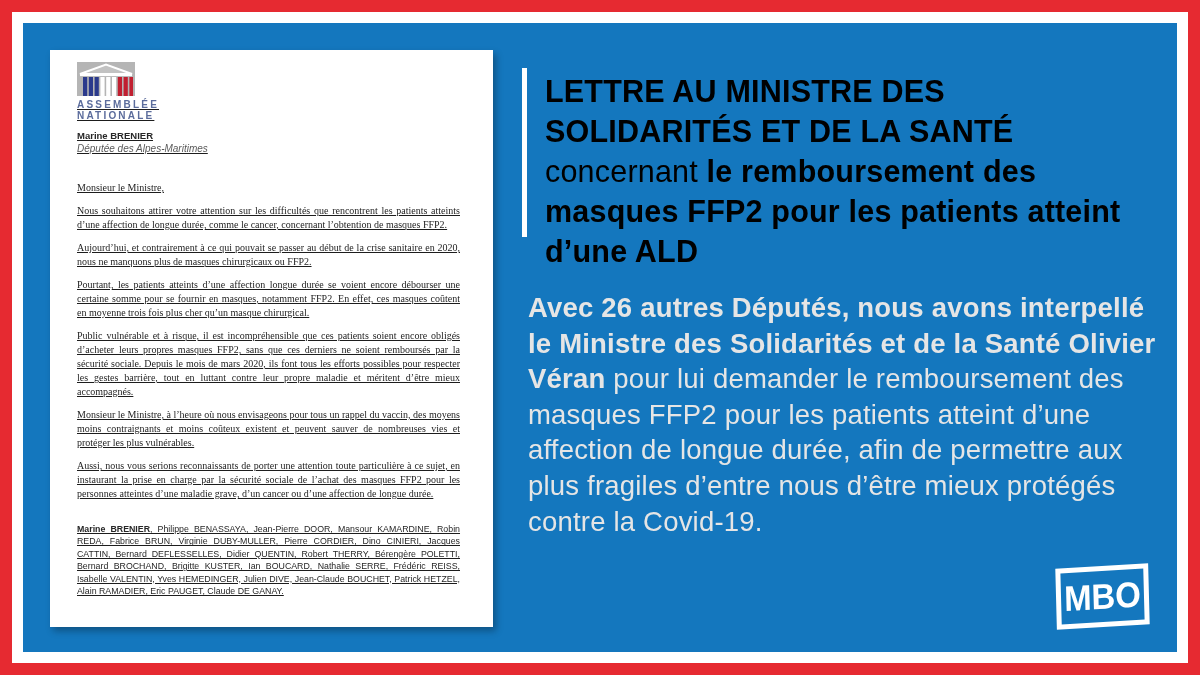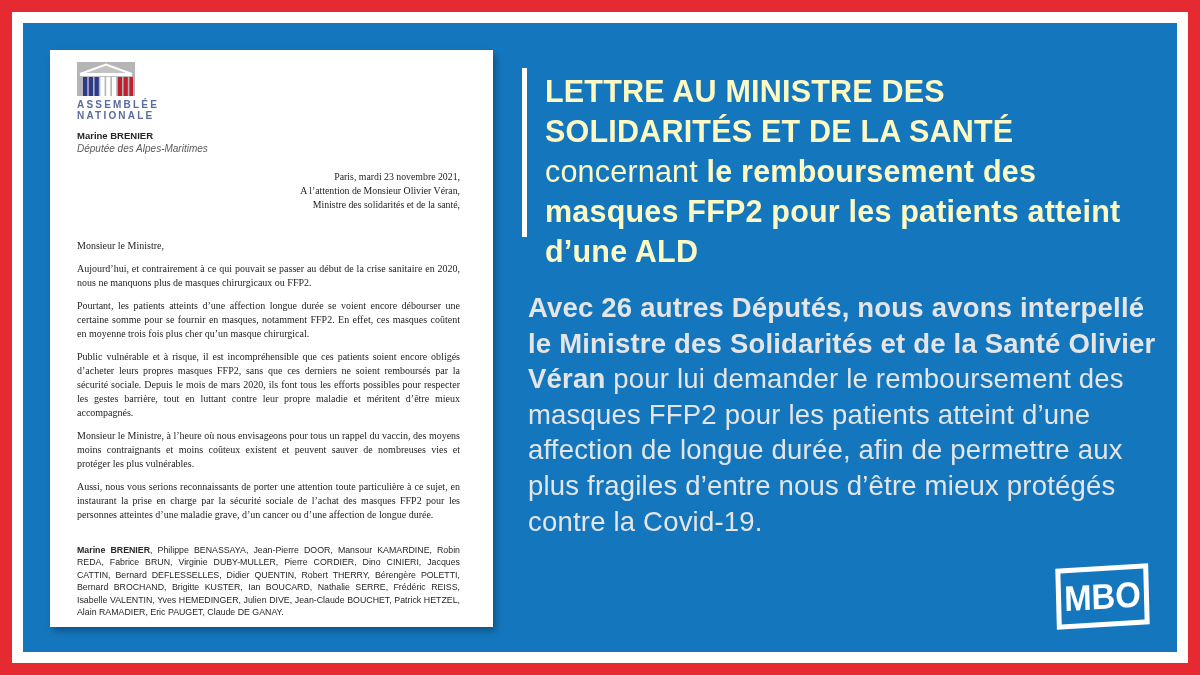--- a/index.html
+++ b/index.html
@@ -17,20 +17,21 @@
 
   
   .letter {
     position: absolute;
     left: 50px; top: 50px;
     width: 443px; height: 577px;
     background: #ffffff;
     box-shadow: 3px 4px 7px rgba(0,0,0,0.30);
     padding: 12px 33px 0 27px;
     color: #1d1d1d;
+    text-decoration: underline;
   }
   .an-logo { width: 60px; }
   .an-emblem { display: block; }
   .an-title {
     margin-top: 3px;
     color: #5b6c9c;
     font-size: 10px;
     font-weight: 600;
     letter-spacing: 2.2px;
     line-height: 11px;
@@ -73,21 +74,21 @@
   .headline-bar {
     position: absolute;
     left: 522px; top: 68px;
     width: 5px; height: 169px;
     background: #ffffff;
   }
   .headline {
     position: absolute;
     left: 545px; top: 71px;
     width: 614px;
-    color: #fef9c3;
+    color: #000000;
     font-size: 30.5px;
     line-height: 40px;
     letter-spacing: 0.2px;
   }
   .headline .b { font-weight: 700; }
   .headline .r { font-weight: 400; }
 
   .message {
     position: absolute;
     left: 528px; top: 290px;
@@ -146,28 +147,24 @@
         <div>ASSEMBLÉE</div>
         <div>NATIONALE</div>
       </div>
     </div>
 
     <div class="sender">
       <div class="sender-name">Marine BRENIER</div>
       <div class="sender-role">Députée des Alpes-Maritimes</div>
     </div>
 
-    <div class="date-block">
-      <div>Paris, mardi 23 novembre 2021,</div>
-      <div>A l’attention de Monsieur Olivier Véran,</div>
-      <div>Ministre des solidarités et de la santé,</div>
-    </div>
 
     <div class="body-block">
       <p class="salutation">Monsieur le Ministre,</p>
+      <p>Nous souhaitons attirer votre attention sur les difficultés que rencontrent les patients atteints d’une affection de longue durée, comme le cancer, concernant l’obtention de masques FFP2.</p>
       <p>Aujourd’hui, et contrairement à ce qui pouvait se passer au début de la crise sanitaire en 2020, nous ne manquons plus de masques chirurgicaux ou FFP2.</p>
       <p>Pourtant, les patients atteints d’une affection longue durée se voient encore débourser une certaine somme pour se fournir en masques, notamment FFP2. En effet, ces masques coûtent en moyenne trois fois plus cher qu’un masque chirurgical.</p>
       <p>Public vulnérable et à risque, il est incompréhensible que ces patients soient encore obligés d’acheter leurs propres masques FFP2, sans que ces derniers ne soient remboursés par la sécurité sociale. Depuis le mois de mars 2020, ils font tous les efforts possibles pour respecter les gestes barrière, tout en luttant contre leur propre maladie et méritent d’être mieux accompagnés.</p>
       <p>Monsieur le Ministre, à l’heure où nous envisageons pour tous un rappel du vaccin, des moyens moins contraignants et moins coûteux existent et peuvent sauver de nombreuses vies et protéger les plus vulnérables.</p>
       <p>Aussi, nous vous serions reconnaissants de porter une attention toute particulière à ce sujet, en instaurant la prise en charge par la sécurité sociale de l’achat des masques FFP2 pour les personnes atteintes d’une maladie grave, d’un cancer ou d’une affection de longue durée.</p>
     </div>
 
     <div class="signatures"><span class="lead">Marine BRENIER</span><span>, Philippe BENASSAYA, Jean-Pierre DOOR, Mansour KAMARDINE, Robin REDA, Fabrice BRUN, Virginie DUBY-MULLER, Pierre CORDIER, Dino CINIERI, Jacques CATTIN, Bernard DEFLESSELLES, Didier QUENTIN, Robert THERRY, Bérengère POLETTI, Bernard BROCHAND, Brigitte KUSTER, Ian BOUCARD, Nathalie SERRE, Frédéric REISS, Isabelle VALENTIN, Yves HEMEDINGER, Julien DIVE, Jean-Claude BOUCHET, Patrick HETZEL, Alain RAMADIER, Eric PAUGET, Claude DE GANAY.</span></div>
   </div>
 

